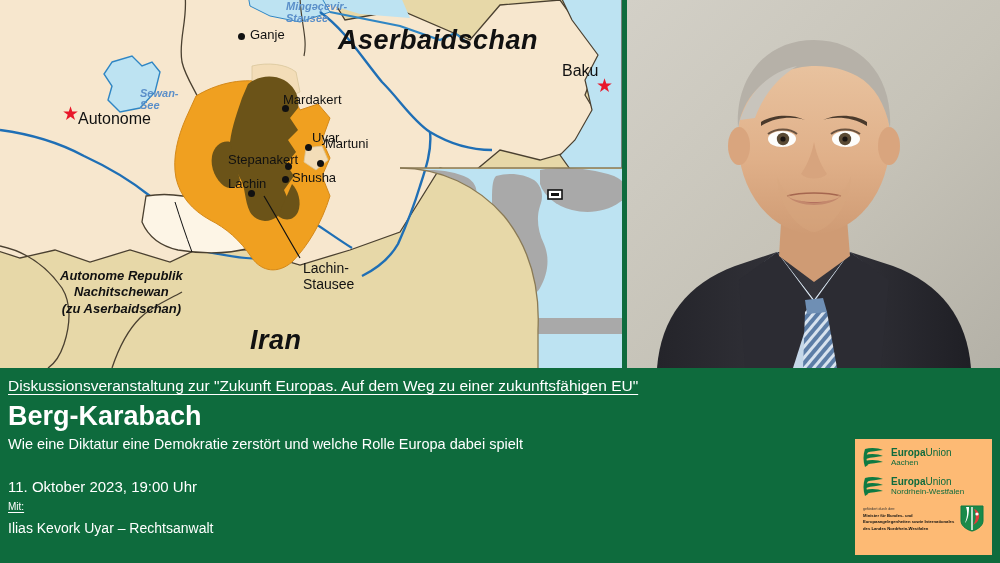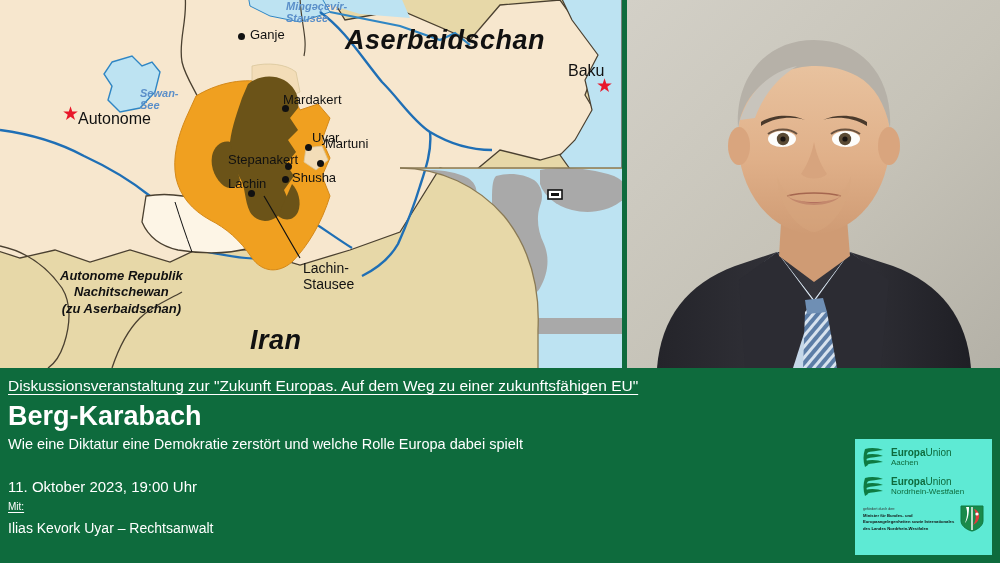--- a/index.html
+++ b/index.html
@@ -39,21 +39,21 @@
     text-decoration:underline; text-underline-offset:3px; white-space:nowrap; }
   .title { position:absolute; left:8px; top:33px; color:#fff; font-size:27px; font-weight:bold;text-align:right; }
   .subtitle { position:absolute; left:8px; top:68px; color:#fff; font-size:14.5px; }
   .datetime { position:absolute; left:8px; top:110px; color:#fff; font-size:15px; }
   .with-label { position:absolute; left:8px; top:133px; color:#fff; font-size:10px;
     text-decoration:underline; text-underline-offset:2px; }
   .speaker { position:absolute; left:8px; top:152px; color:#fff; font-size:14px; }
 
   
   .logo-box { position:absolute; left:853px; top:437px; width:141px; height:120px;
-    background:#5eead4; border:2px solid #0e6b3d; padding:7px 8px; }
+    background:#fdba74; border:2px solid #0e6b3d; padding:7px 8px; }
   .logo-row { display:flex; align-items:center; gap:6px; margin-bottom:5px; }
   .eu-mark { width:22px; height:24px; flex:0 0 auto; }
   .eu-text { line-height:1.08; }
   .eu-name { font-size:10px; color:#0e6b3d; font-weight:bold; }
   .eu-name span { font-weight:normal; }
   .eu-sub { font-size:8px; color:#0e6b3d; }
   .fund-block { margin-top:6px; display:flex; align-items:flex-end; gap:4px; }
   .fund-text { flex:1 1 auto; }
   .fund-pre { font-size:3.6px; color:#333; margin-bottom:2px; }
   .fund-body { font-size:4.2px; color:#111; font-weight:bold; line-height:1.5; }
@@ -152,27 +152,27 @@
           <path d="M395,318 L627,318 L627,334 L395,334 Z" fill="#a9a9a9"></path>
 
           <rect x="548" y="190" width="14" height="9" fill="#fff" stroke="#111" stroke-width="1.6"></rect>
           <rect x="551" y="193" width="8" height="3" fill="#111"></rect>
         </g>
         <path d="M400,168 C440,168 478,186 504,216 C530,248 540,288 538,330 L538,368" fill="none" stroke="#8a7a55" stroke-width="1.3"></path>
         <line x1="400" y1="168" x2="622" y2="168" stroke="#8a7a55" stroke-width="1.3"></line>
       </g>
     </svg>
 
-    <div class="map-label country-label" style="left:345px; top:25px;">Aserbaidschan</div>
+    <div class="map-label country-label" style="left:338px; top:25px;">Aserbaidschan</div>
     <div class="map-label country-label" style="left:250px; top:325px;">Iran</div>
 
     <div class="star" style="left:62px; top:104px;">★</div>
     <div class="map-label capital-label" style="left:78px; top:110px;">Autonome</div>
     <div class="star" style="left:596px; top:76px;">★</div>
-    <div class="map-label capital-label" style="left:562px; top:62px;margin-left:6px;">Baku</div>
+    <div class="map-label capital-label" style="left:562px; top:62px;">Baku</div>
 
     <div class="dot" style="left:238px; top:33px;"></div>
     <div class="map-label city-label" style="left:250px; top:27px;">Ganje</div>
 
     <div class="dot" style="left:282px; top:105px;"></div>
     <div class="map-label city-label" style="left:283px; top:92px;">Mardakert</div>
 
     <div class="dot" style="left:305px; top:144px;"></div>
     <div class="map-label city-label" style="left:312px; top:130px;">Uyar</div>
 

